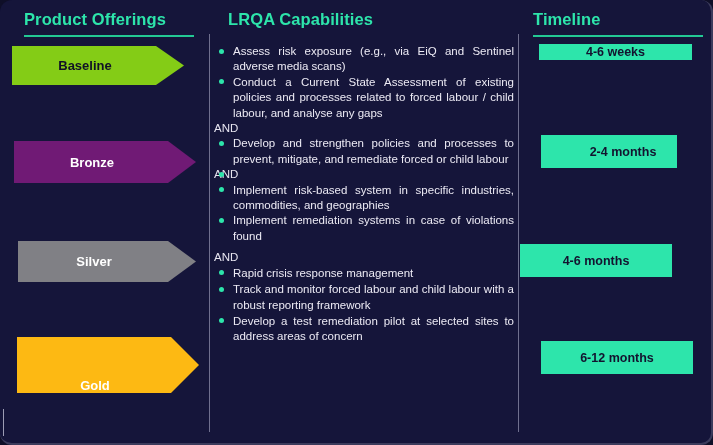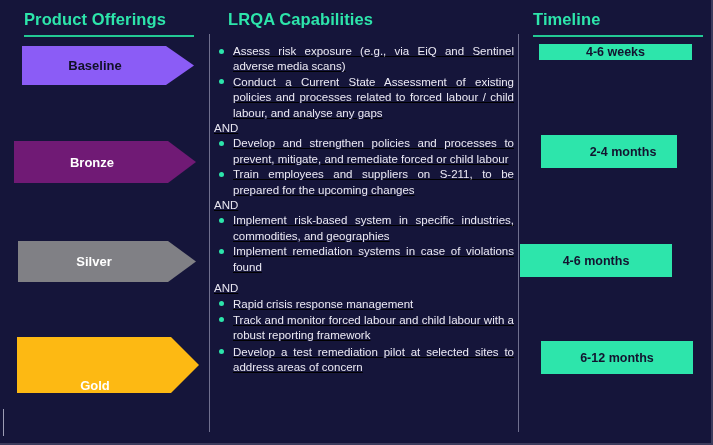--- a/index.html
+++ b/index.html
@@ -16,20 +16,21 @@
 
   #slide {
     position: relative;
     width: 713px;
     height: 445px;
     background: #15153a;
     box-sizing: border-box;
     border-right: 2px solid #3b3b5c;
     border-bottom: 2px solid #3b3b5c;
     overflow: hidden;
+    border-radius: 12px;
   }
 
   
   .divider {
     position: absolute;
     width: 1px;
     background: #6f6f8e;
   }
   #divider-1 { left: 209px; top: 34px; height: 398px; }
   #divider-2 { left: 518px; top: 34px; height: 398px; }
@@ -65,32 +66,31 @@
     justify-content: center;
     -webkit-clip-path: polygon(0 0, calc(100% - 28px) 0, 100% 50%, calc(100% - 28px) 100%, 0 100%);
     clip-path: polygon(0 0, calc(100% - 28px) 0, 100% 50%, calc(100% - 28px) 100%, 0 100%);
     font-size: 13px;
     font-weight: bold;
     box-sizing: border-box;
     padding-right: 26px;
   }
   .chev-label { white-space: nowrap; }
 
-  #chev-baseline { left: 22px;  top: 46px;  width: 172px; height: 39px; background: #8b5cf6; color: #111126; }
+  #chev-baseline { left: 12px;  top: 46px;  width: 172px; height: 39px; background: #84cc16; color: #111126; }
   #chev-bronze   { left: 14px;  top: 141px; width: 182px; height: 42px; background: #701a75; color: #ffffff; }
   #chev-silver   { left: 18px;  top: 241px; width: 178px; height: 41px; background: #808085; color: #ffffff; }
   #chev-gold     { left: 17px;  top: 337px; width: 182px; height: 56px; background: #fdb913; color: #ffffff; align-items: flex-end; }
 
   
   #capabilities {
     position: absolute;
     left: 214px;
     top: 44px;
     width: 300px;
-    text-decoration: underline;
   }
   .cap-group { margin: 0; }
   .cap-list {
     list-style: none;
     margin: 0;
     padding: 0;
   }
   .cap-item {
     position: relative;
     color: #eceaf4;
@@ -193,21 +193,20 @@
 
     <div class="cap-group" id="group-1">
       <div class="and-label">AND</div>
       <ul class="cap-list">
         <li class="cap-item">
           <span class="bullet"></span>
           <span>Develop and strengthen policies and processes to prevent, mitigate, and remediate forced or child labour</span>
         </li>
         <li class="cap-item">
           <span class="bullet"></span>
-          <span>Train employees and suppliers on S-211, to be prepared for the upcoming changes</span>
         </li>
       </ul>
     </div>
 
     <div class="cap-group" id="group-2">
       <div class="and-label">AND</div>
       <ul class="cap-list">
         <li class="cap-item">
           <span class="bullet"></span>
           <span>Implement risk-based system in specific industries, commodities, and geographies</span>

